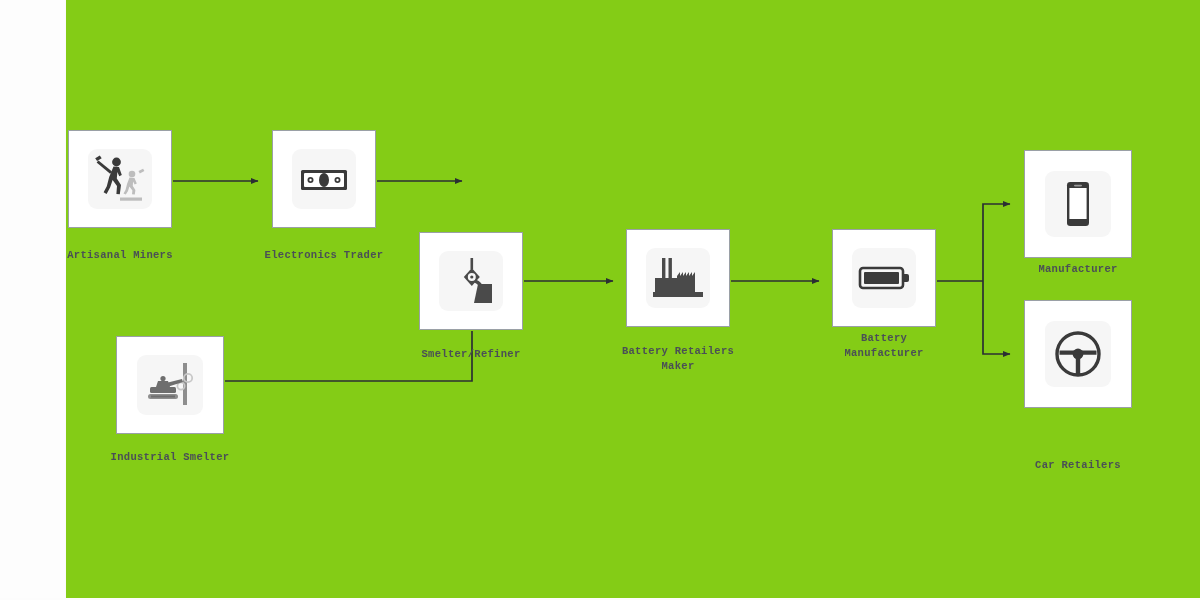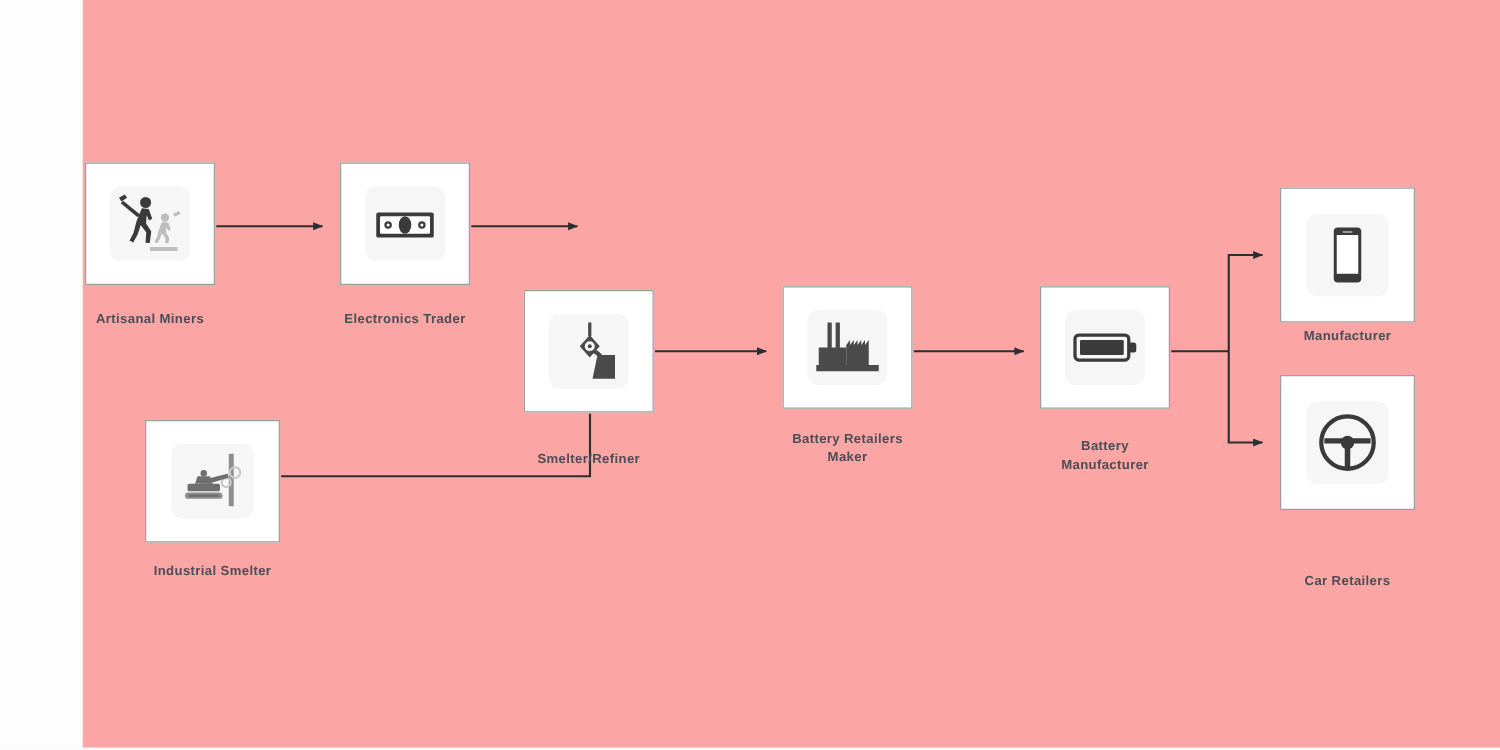--- a/index.html
+++ b/index.html
@@ -4,23 +4,23 @@
 <style>
   html, body {
     margin: 0;
     padding: 0;
     background: #ffffff;
   }
   #canvas {
     position: relative;
     width: 1200px;
     height: 600px;
-    background: #fca5a5;
+    background: #84cc16;
     overflow: hidden;
-    font-family: Liberation Sans, sans-serif;
+    font-family: Liberation Mono, monospace;
   }
   
   #left-gutter {
     position: absolute;
     left: 0; top: 0;
     width: 65px; height: 600px;
     background: #fdfdfd;
     border-right: 1px solid #fafafa;
   }
   #edge-bottom {
@@ -145,21 +145,21 @@
           <path d="M26.5 4 h2.6 v11 h-2.6 z"></path>
           <path d="M27.8 14 l8 9 l-8 9 l-8 -9 z"></path>
           <circle cx="27.8" cy="23" r="4" fill="#f6f6f6"></circle>
           <circle cx="27.8" cy="23" r="1.6" fill="#4a4a4a"></circle>
           <path d="M31.5 25.5 c5 1.5 7 5 7.5 8 l-3.5 0.5 c-0.6 -2.4 -2.2 -4.5 -5.4 -5.6 z"></path>
           <path d="M34 30 h14 v19 H30 z"></path>
         </g>
       </svg>
     </div>
   </div>
-  <div class="node-label" style="left:389px; top:360px; width:164px;">Smelter/Refiner</div>
+  <div class="node-label" style="left:389px; top:347px; width:164px;">Smelter/Refiner</div>
 
   <div class="node" style="left:626px; top:229px; width:104px; height:98px;">
     <div class="icon-plate">
       <svg width="56" height="56" viewBox="0 0 56 56">
         <g fill="#4a4a4a">
           <rect x="12" y="8" width="3.4" height="26"></rect>
           <rect x="18.5" y="8" width="3.4" height="26"></rect>
           <path d="M5 28 h22 v17 H5 z"></path>
           <path d="M27 22 l0 4 l3 -4 l0 4 l3 -4 l0 4 l3 -4 l0 4 l3 -4 l0 4 l3 -4 l0 4 l3 -4 l0 23 H27 z"></path>
           <rect x="3" y="42" width="50" height="5"></rect>
@@ -172,21 +172,21 @@
 
   <div class="node" style="left:832px; top:229px; width:104px; height:98px;">
     <div class="icon-plate">
       <svg width="56" height="56" viewBox="0 0 56 56">
         <rect x="4" y="18" width="43" height="20" rx="3" fill="none" stroke="#3a3a3a" stroke-width="2.6"></rect>
         <rect x="8" y="22" width="35" height="12" rx="1" fill="#3a3a3a"></rect>
         <path d="M47 24 h4 a2 2 0 0 1 2 2 v4 a2 2 0 0 1 -2 2 h-4 z" fill="#3a3a3a"></path>
       </svg>
     </div>
   </div>
-  <div class="node-label" style="left:802px; top:350px; width:164px;">Battery
+  <div class="node-label" style="left:802px; top:331px; width:164px;">Battery
 Manufacturer</div>
 
   <div class="node" style="left:116px; top:336px; width:108px; height:98px;">
     <div class="icon-plate">
       <svg width="56" height="56" viewBox="0 0 56 56">
         <g fill="#8e8e8e">
           <rect x="41" y="6" width="4" height="42"></rect>
           <circle cx="46" cy="21" r="4.2" fill="none" stroke="#c8c8c8" stroke-width="1.8"></circle>
           <circle cx="39" cy="29" r="3.6" fill="none" stroke="#c8c8c8" stroke-width="1.8"></circle>
         </g>

